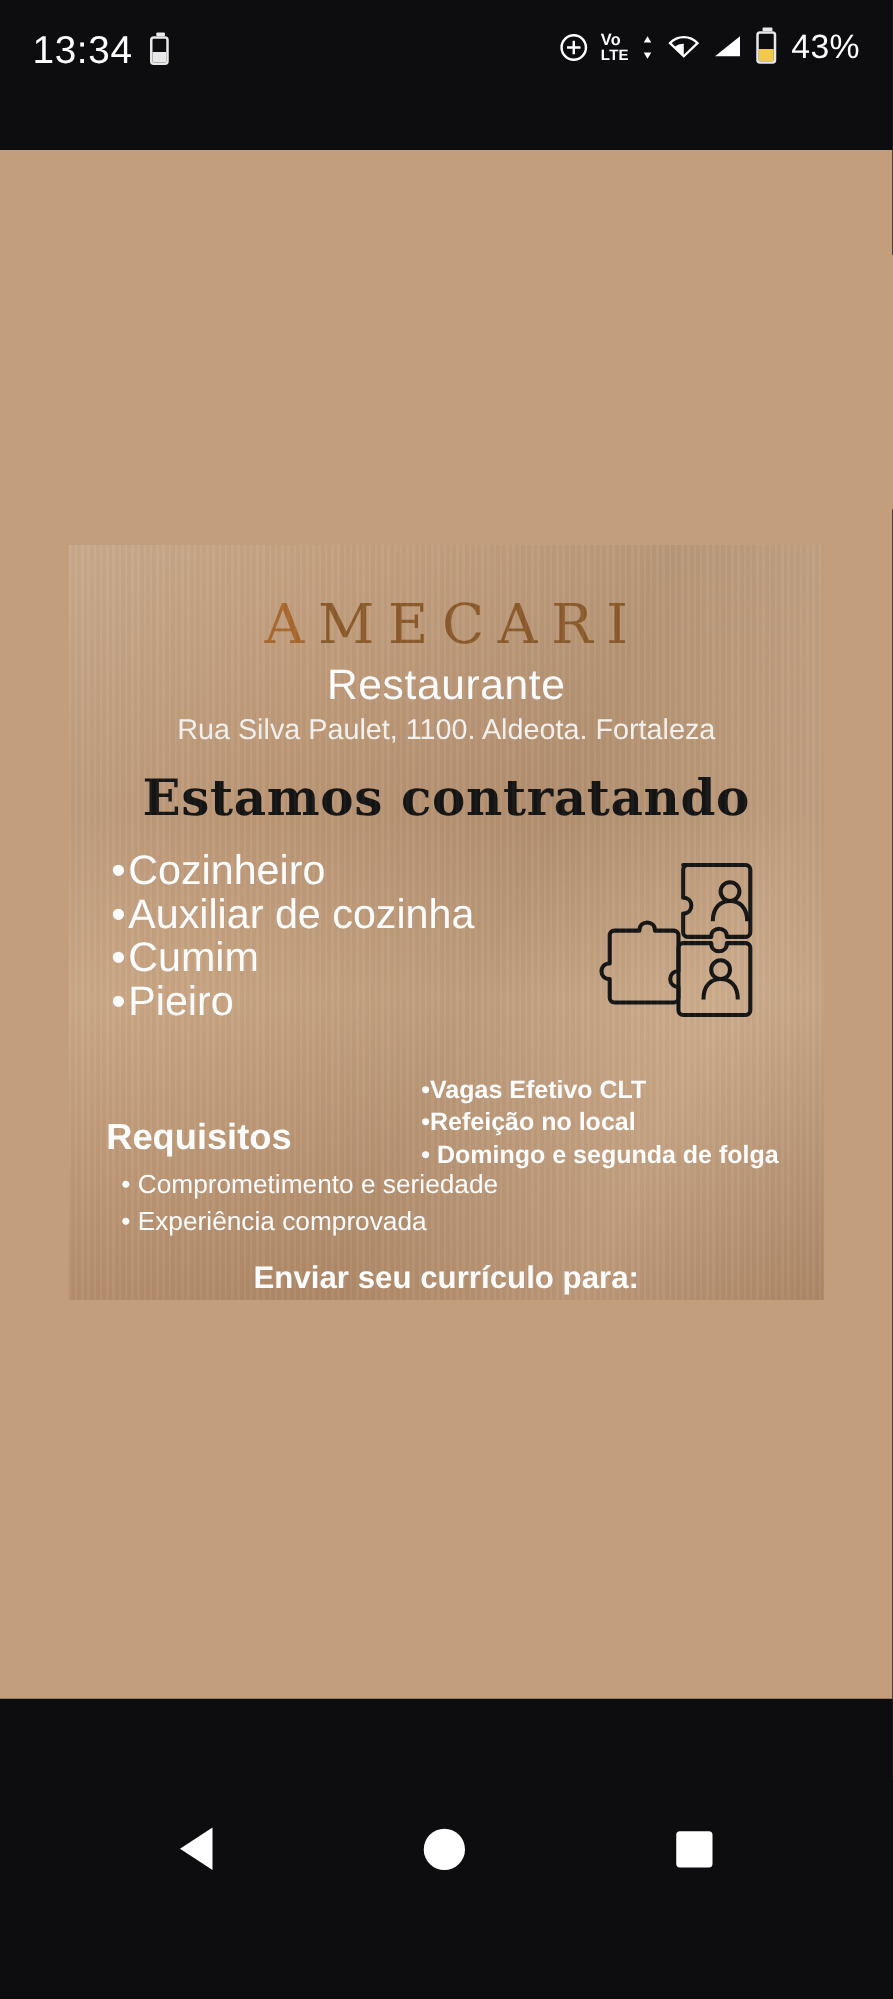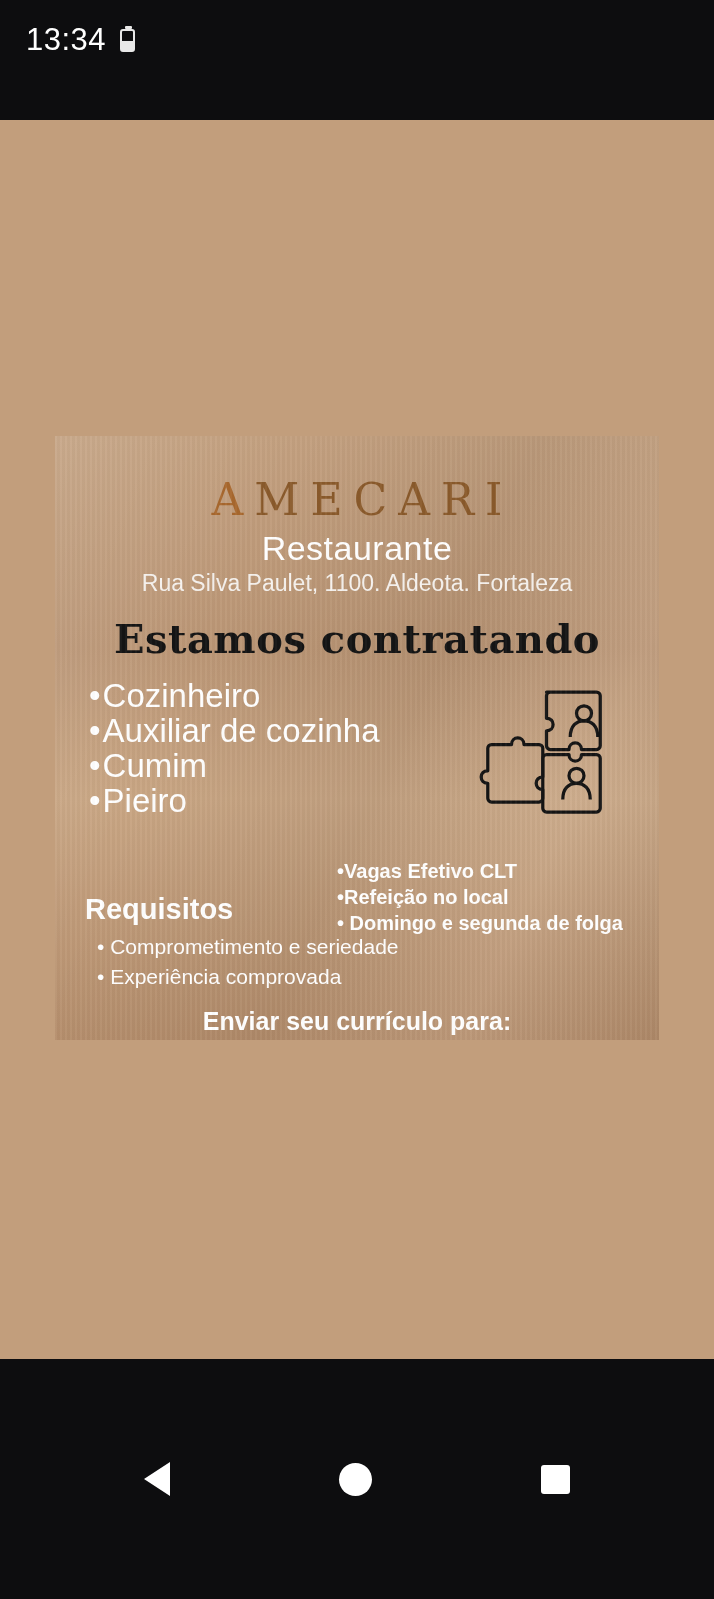--- a/index.html
+++ b/index.html
@@ -205,20 +205,43 @@
 </style>
 </head>
 <body>
 
 <div id="screen">
 
   <div class="statusbar">
     <div class="status-left">
       <span class="clock">13:34</span>
       <span class="batt-small"></span>
+    </div>
+    <div class="status-right">
+      <svg class="st-ico" width="26" height="26" viewBox="0 0 24 24">
+        <circle cx="12" cy="12" r="9" fill="none" stroke="#fff" stroke-width="1.8"></circle>
+        <path d="M12 7v10M7 12h10" stroke="#fff" stroke-width="1.8"></path>
+      </svg>
+      <span class="volte">
+        <span>Vo</span>
+        <small>LTE</small>
+      </span>
+      <svg class="st-ico" width="12" height="24" viewBox="0 0 12 24">
+        <path d="M6 3 L9 8 H3 Z" fill="#fff"></path>
+        <path d="M6 21 L3 16 H9 Z" fill="#fff"></path>
+      </svg>
+      <svg class="st-ico" width="28" height="24" viewBox="0 0 28 24">
+        <path d="M14 19 L3 8.5 A15 15 0 0 1 25 8.5 Z" fill="none" stroke="#fff" stroke-width="1.8"></path>
+        <path d="M14 19 L6.5 11.5 A11 11 0 0 1 14 9 Z" fill="#fff"></path>
+      </svg>
+      <svg class="st-ico" width="26" height="24" viewBox="0 0 26 24">
+        <path d="M2 19 L22 3 V19 Z" fill="#fff"></path>
+      </svg>
+      <span class="batt-icon"></span>
+      <span class="battpct">43%</span>
     </div>
   </div>
 
   <div class="viewer">
 
     <div class="poster">
 
       <div class="brand"><span class="a-glyph">A</span>MECARI</div>
       <div class="sub1">Restaurante</div>
       <div class="sub2">Rua Silva Paulet, 1100. Aldeota. Fortaleza</div>

